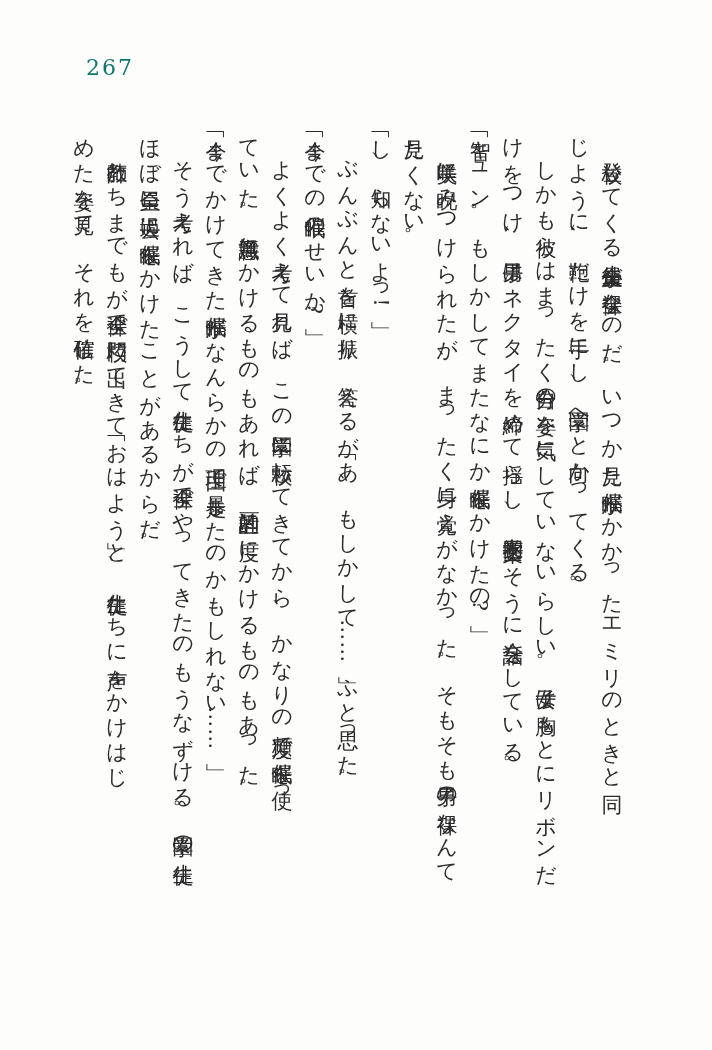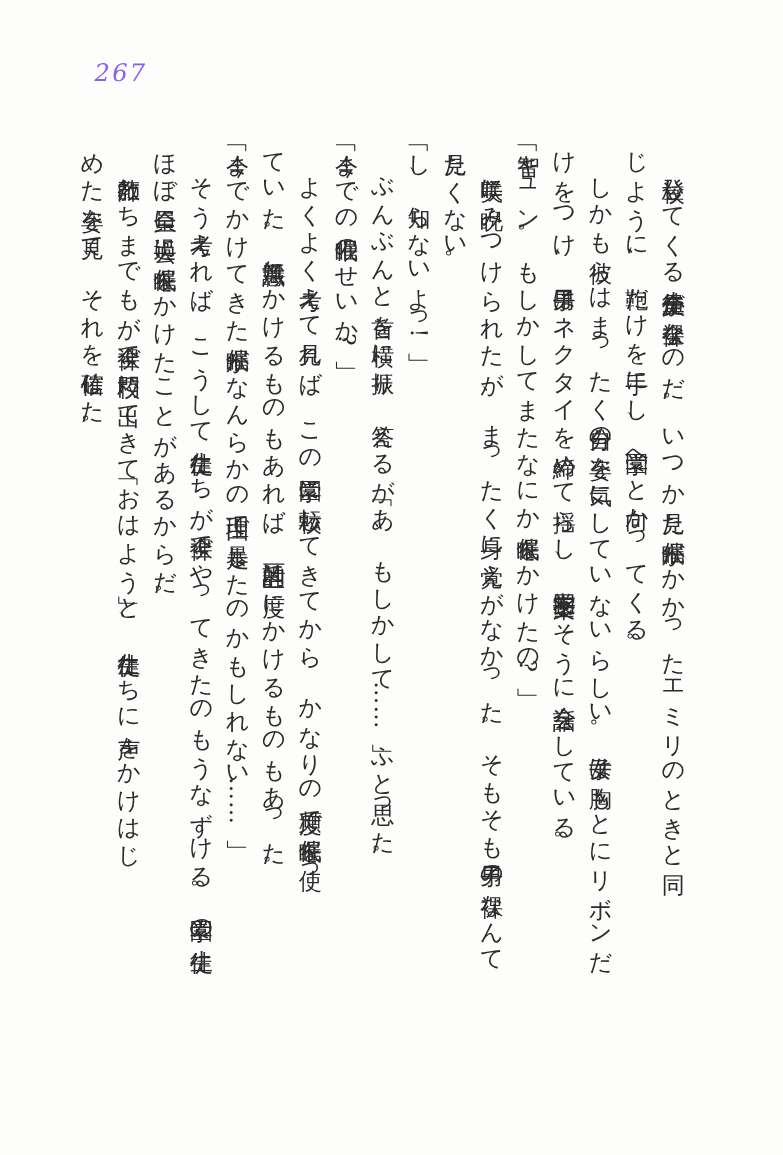--- a/index.html
+++ b/index.html
@@ -13,23 +13,22 @@
     height: 1050px;
     background: #fdfdfc;
     overflow: hidden;
     font-family: "DejaVu Serif", "Liberation Serif", serif;
   }
   .page-number {
     position: absolute;
     left: 86px;
     top: 55px;
     font-size: 22px;
-    color: #8b5cf6;
+    color: #0f766e;
     letter-spacing: 2px;
-    font-style: italic;
   }
   .text-area {
     position: absolute;
     top: 124px;
     right: 84px;
     height: 856px;
     writing-mode: vertical-rl;
     text-orientation: mixed;
     color: #2b2b2b;
     font-size: 21px;

